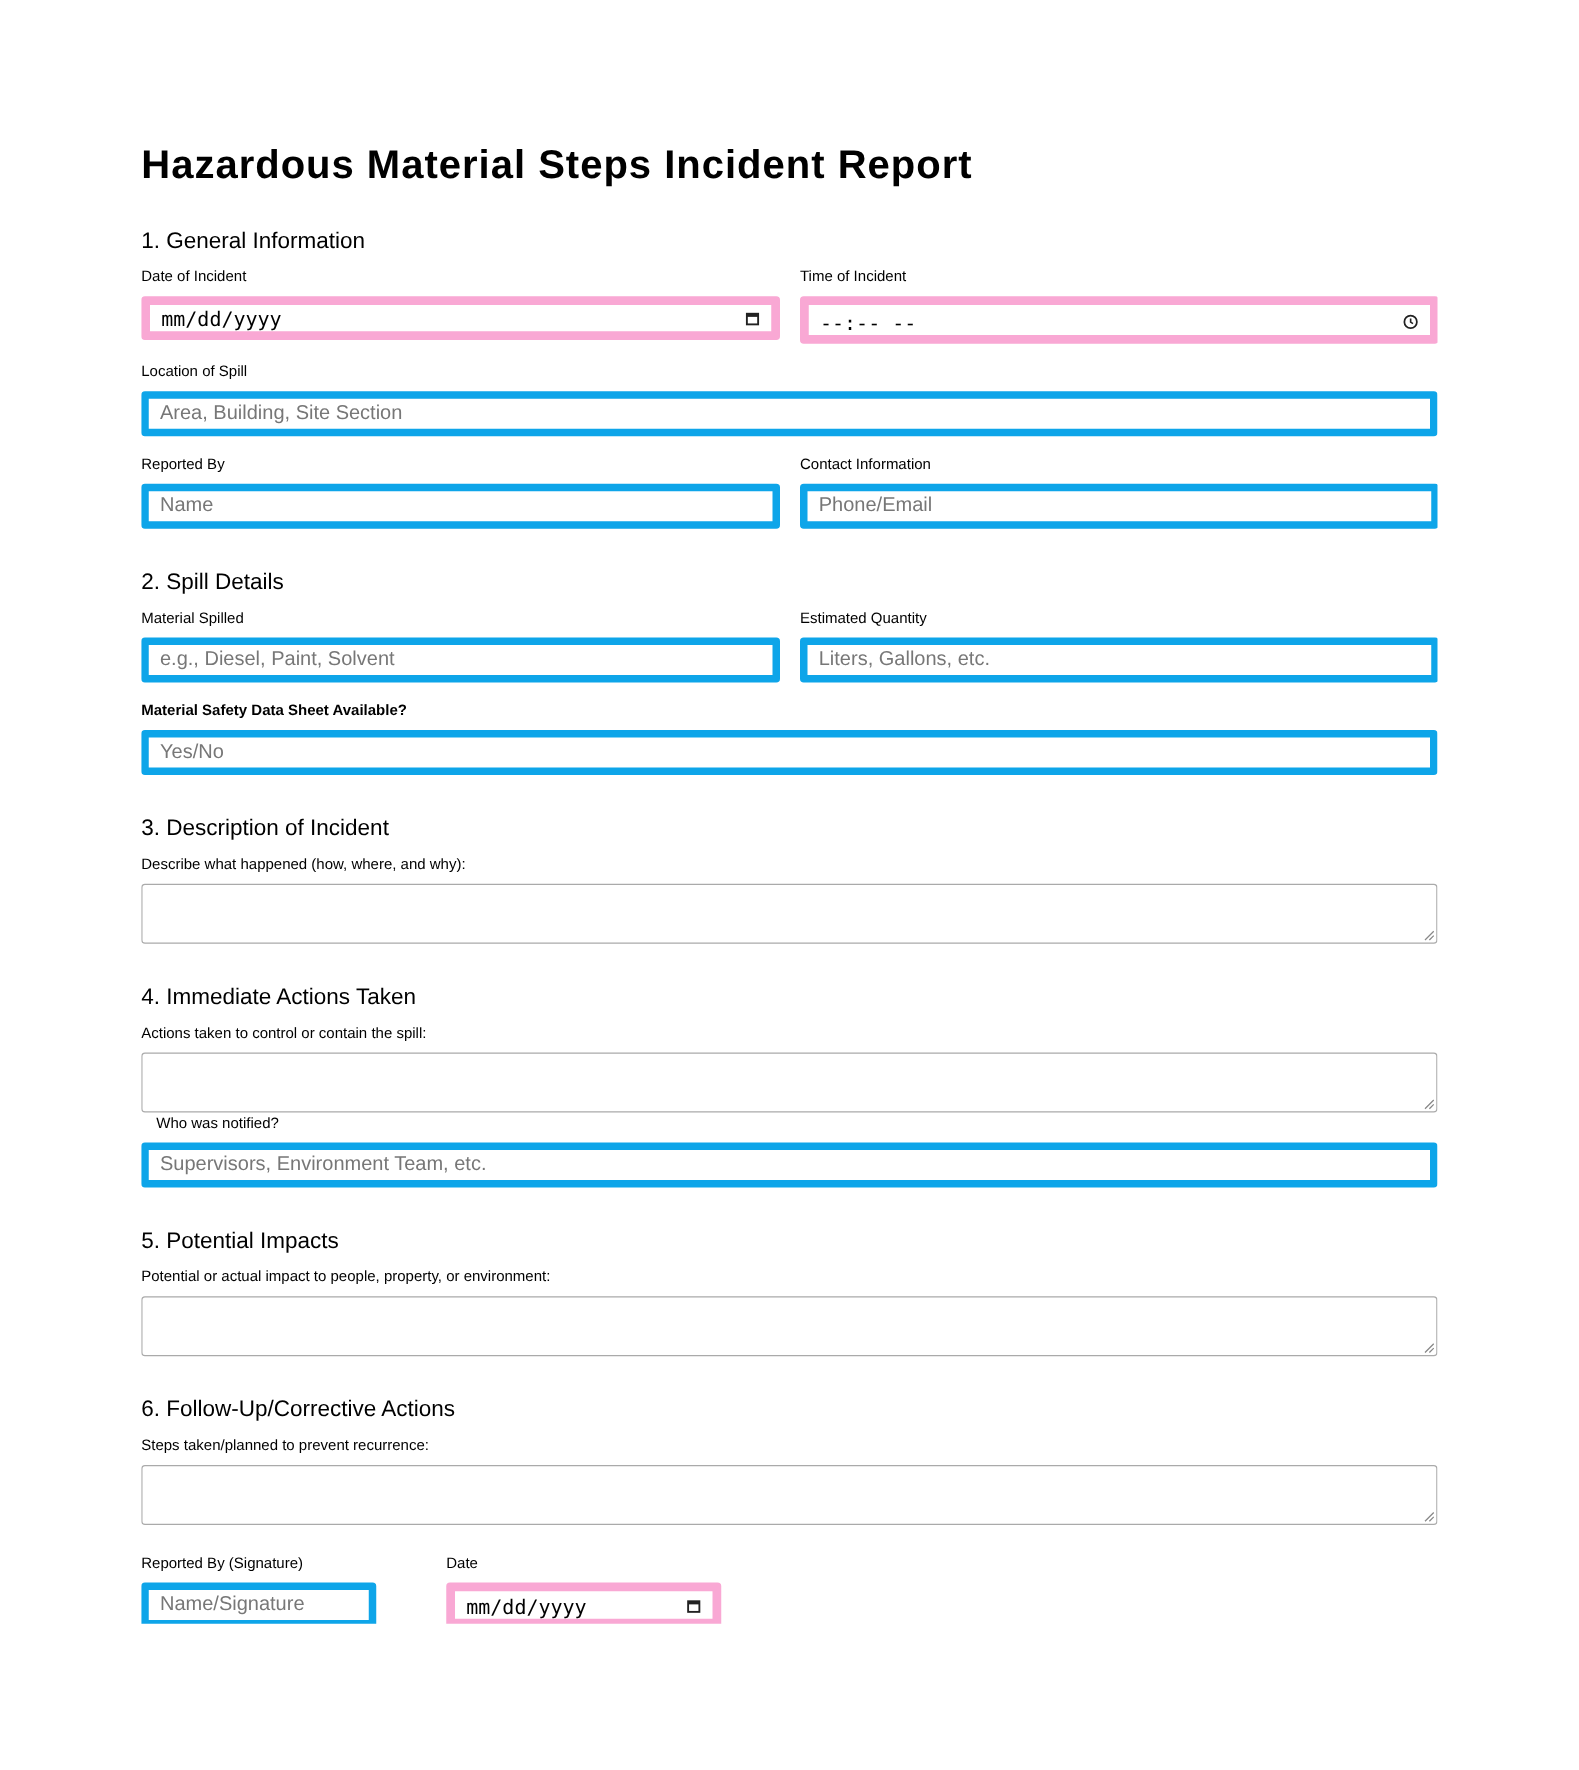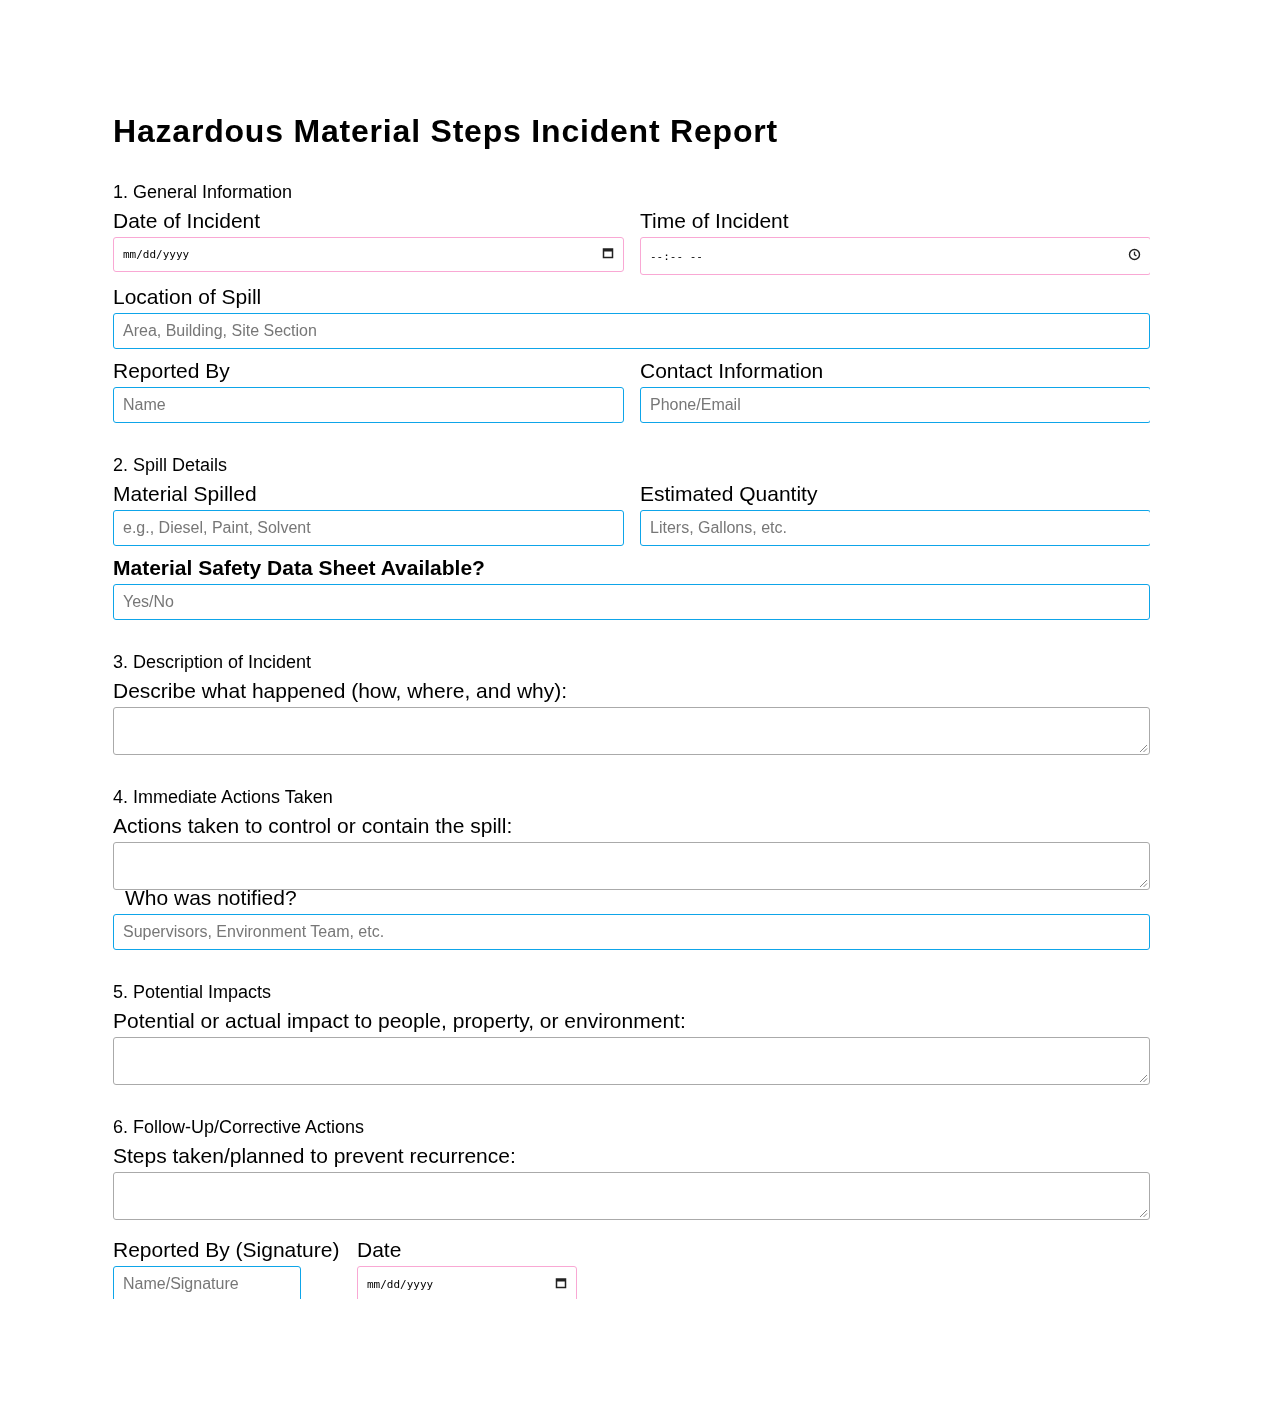--- a/index.html
+++ b/index.html
@@ -2,28 +2,28 @@
 <html><head>
 <meta charset="utf-8">
 <style>
   html, body { margin: 0; padding: 0; background: #ffffff; }
   body { width: 1263px; height: 1416px; position: relative; overflow: hidden;
          font-family: "Liberation Sans", sans-serif; color: #000; }
   .page { position: absolute; left: 113px; top: 100px; width: 1037px; height: 1199px; overflow: hidden; }
   h1 { margin: 0; position: absolute; left: 0; top: 12px; font-size: 32px; font-weight: bold;
        letter-spacing: 0.8px; line-height: 38px; white-space: nowrap; }
   .sec { position: absolute; left: 0; font-size: 18px; font-weight: normal; line-height: 22px; white-space: nowrap; }
-  .lbl { position: absolute; font-size: 21px; line-height: 20px; white-space: nowrap; text-align: right; }
-  .inp { position: absolute; box-sizing: border-box; border: 1px solid #0ea5e9; border-radius: 3px;
+  .lbl { position: absolute; font-size: 12px; line-height: 20px; white-space: nowrap; text-align: right; }
+  .inp { position: absolute; box-sizing: border-box; border: 6px solid #0ea5e9; border-radius: 3px;
          background: #fff; height: 36px; padding: 0 9px; font-family: "Liberation Sans", sans-serif;
          font-size: 16px; color: #000; outline: none; margin: 0; }
   .inp::placeholder { color: #777; }
-  .box { position: absolute; box-sizing: border-box; border: 1px solid #f9a8d4; border-radius: 3px;
-         background: #fff; display: flex; align-items: center; padding: 0 9px;
-         font-family: "DejaVu Sans Mono", monospace; font-size: 11px; color: #000; }
+  .box { position: absolute; box-sizing: border-box; border: 7px solid #f9a8d4; border-radius: 3px;
+         background: #fff; display: flex; align-items: flex-end; padding: 0 9px;
+         font-family: "DejaVu Sans Mono", monospace; font-size: 16px; color: #000; }
   .box .val { flex: 1; }
   .ta { position: absolute; box-sizing: border-box; border: 1px solid #aaaaaa; border-radius: 3px;
         background: #fff; height: 48px; width: 1037px; left: 0; }
   .grip { position: absolute; right: 1px; bottom: 1px; width: 9px; height: 9px; }
   .w-half { width: 511px; }
   .w-full { width: 1037px; }
 </style>
 </head>
 <body>
 

